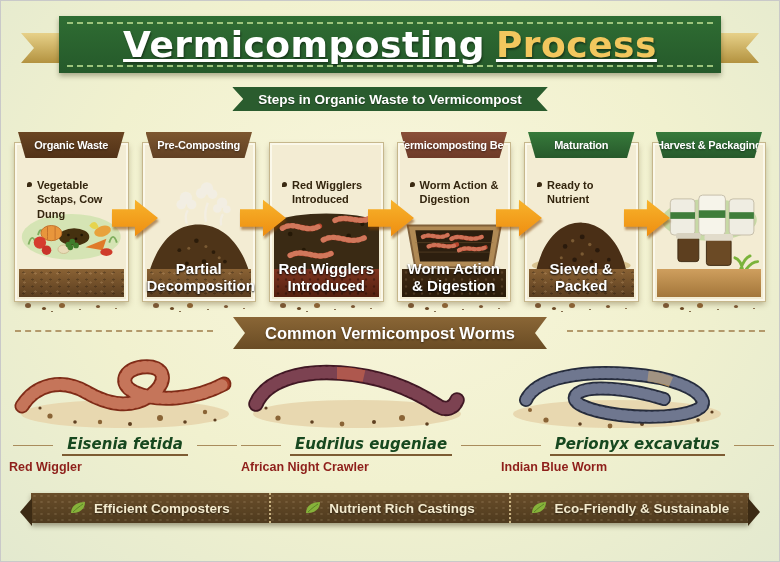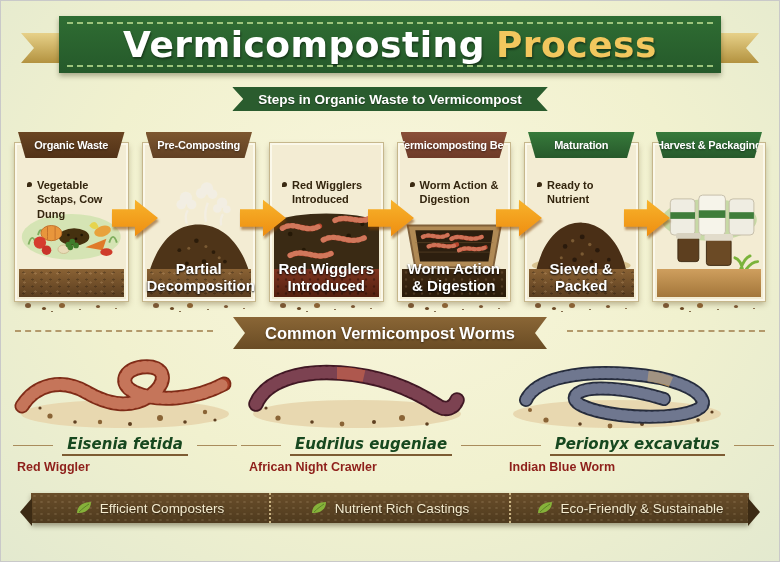--- a/index.html
+++ b/index.html
@@ -15,21 +15,21 @@
   .title-ribbon { position:absolute; top:15px; left:58px; right:58px; height:57px;
     background:linear-gradient(#2f6d33,#25592a); display:flex; align-items:center; justify-content:center;
     box-shadow:0 3px 5px rgba(40,40,10,.35); z-index:2; }
   .title-ribbon::before { content:""; position:absolute; left:8px; right:8px; top:6px; bottom:6px;
     border-top:2px dashed #9cc47c; border-bottom:2px dashed #9cc47c; }
   .tail { position:absolute; top:32px; width:48px; height:30px;
     background:linear-gradient(#e7d189,#b3923f); z-index:1; box-shadow:0 2px 3px rgba(60,45,10,.4); }
   .tail.left  { left:20px;  clip-path:polygon(0 0,100% 0,100% 100%,0 100%,13px 50%); }
   .tail.right { right:20px; clip-path:polygon(0 0,100% 0,calc(100% - 13px) 50%,100% 100%,0 100%); }
   .title-text { font-family:"DejaVu Sans", sans-serif; font-weight:bold; font-size:36px; color:#ffffff;
-    letter-spacing:.5px; text-shadow:1px 2px 2px rgba(0,0,0,.4); white-space:nowrap; }
+    letter-spacing:.5px; text-shadow:1px 2px 2px rgba(0,0,0,.4); white-space:nowrap;text-decoration:underline; }
   .title-text .accent { color:#f2c75e; margin-left:11px; }
 
   
   .sub-banner { position:absolute; top:86px; left:50%; transform:translateX(-50%);
     height:24px; padding:0 26px; background:#2a5c2e; color:#fff; font-weight:bold; font-size:13.5px;
     display:flex; align-items:center; white-space:nowrap; text-shadow:0 1px 1px rgba(0,0,0,.4);
     clip-path:polygon(0 0,100% 0,calc(100% - 11px) 50%,100% 100%,0 100%,11px 50%); }
 
   
   .steps { position:absolute; top:142px; left:14px; right:14px; height:158px; display:flex; gap:15px; }
@@ -87,33 +87,33 @@
   .worms-dash.right { right:14px; width:198px; }
 
   .worms { position:absolute; top:341px; left:8px; right:8px; height:138px; display:flex; }
   .worm-col { flex:1; display:flex; flex-direction:column; }
   .worm-fig { width:232px; height:92px; }
   .worm-fig svg { width:100%; height:100%; display:block; }
   .sci-row { display:flex; align-items:center; justify-content:center; gap:9px; width:100%; margin-top:1px; }
   .sci-row .rule { border-top:1.5px solid #a98c5c; width:40px; height:0; }
   .sci-name { font-family:"DejaVu Sans", sans-serif; font-style:italic; font-weight:bold; font-size:15px;
     color:#17481f; border-bottom:2px solid #7d5c33; padding:0 5px 1px; white-space:nowrap; }
-  .common-name { font-weight:bold; font-size:12.5px; color:#8e1f1a; margin-top:4px;margin-left:8px; }
+  .common-name { font-weight:bold; font-size:12.5px; color:#8e1f1a; margin-top:4px; }
 
   
   .footer { position:absolute; top:492px; left:30px; right:30px; height:30px; display:flex; z-index:2;
     background:linear-gradient(#6a4e2a,#4e3a1e);
     background-image:radial-gradient(rgba(255,232,190,.12) 1px, transparent 1.5px), linear-gradient(#6a4e2a,#4e3a1e);
     background-size:7px 6px, 100% 100%;
     box-shadow:0 3px 5px rgba(40,30,5,.4); }
   .footer::before, .footer::after { content:""; position:absolute; top:5px; width:0; height:0; z-index:-1; }
   .footer::before { left:-11px; border-top:14px solid transparent; border-bottom:14px solid transparent; border-right:12px solid #3c2b14; }
   .footer::after  { right:-11px; border-top:14px solid transparent; border-bottom:14px solid transparent; border-left:12px solid #3c2b14; }
   .fitem { flex:1; display:flex; align-items:center; justify-content:center; gap:8px;
-    color:#f4ebce; font-weight:normal; font-size:13.5px; text-shadow:0 1px 2px rgba(0,0,0,.55); }
+    color:#f4ebce; font-weight:bold; font-size:13.5px; text-shadow:0 1px 2px rgba(0,0,0,.55); }
   .fitem + .fitem { border-left:2px dotted #cbb584; }
   .leaf { width:16px; height:14px; flex:none; }
 </style>
 </head>
 <body>
 
 <div class="tail left"></div>
 <div class="tail right"></div>
 <div class="title-ribbon">
   <div class="title-text">

